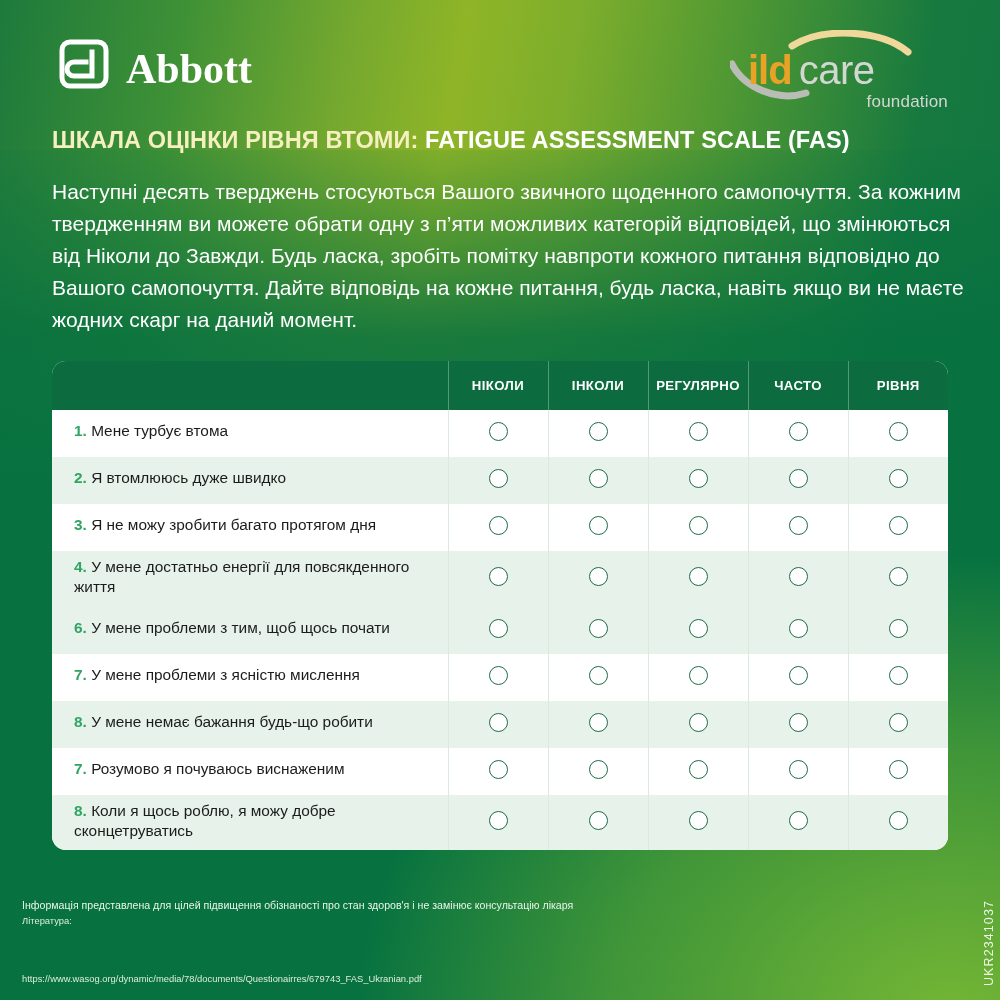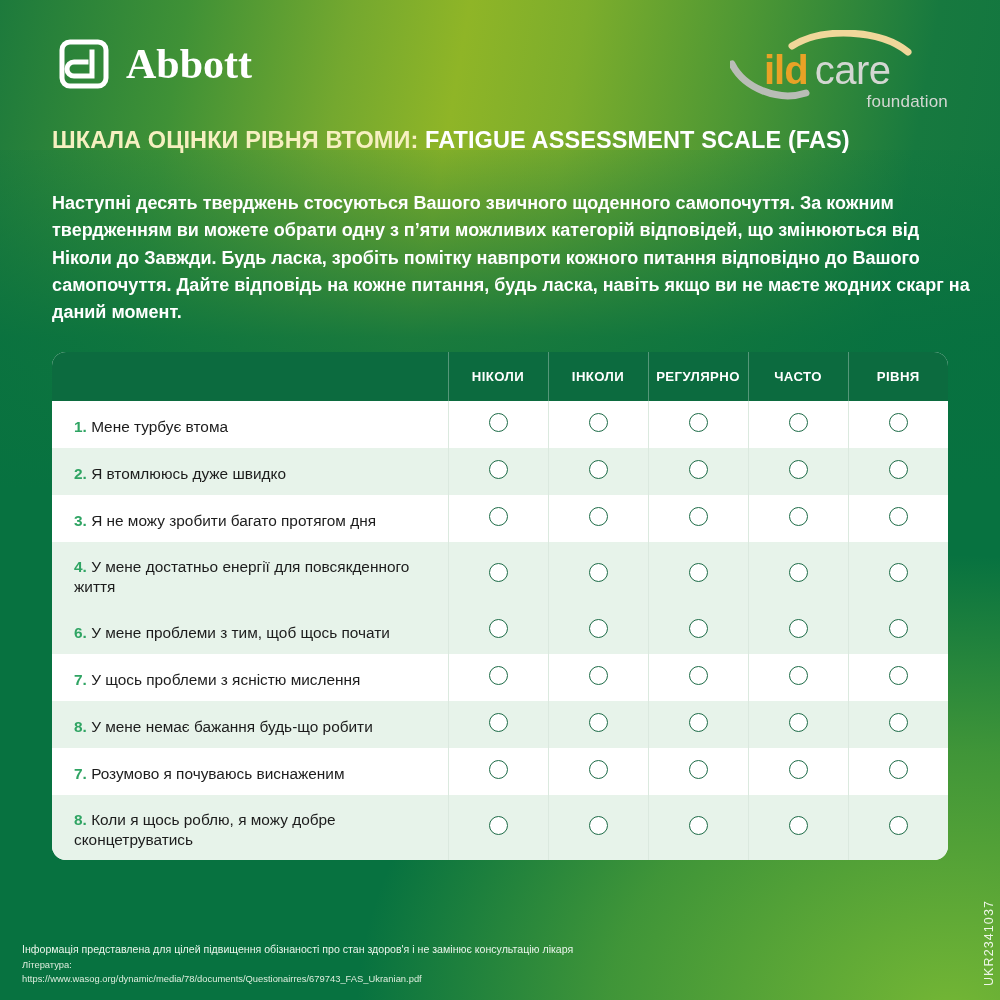--- a/index.html
+++ b/index.html
@@ -39,34 +39,34 @@
     z-index: 0;
   }
 
   
   .header {
     position: relative; z-index: 2;
     height: 118px;
   }
   .abbott-logo {
     position: absolute; left: 58px; top: 38px;
-    display: flex; align-items: center; gap: 16px;
+    display: flex; align-items: flex-end; gap: 16px;
   }
   .abbott-mark { width: 52px; height: 52px; }
   .abbott-word {
     color: #ffffff;
     font-family: "Liberation Serif", serif;
     font-size: 42px; font-weight: bold;
     letter-spacing: 0px; line-height: 1;
   }
   .ild-logo {
     position: absolute; right: 50px; top: 30px;
     width: 220px; height: 78px;
   }
-  .ild-row { position: absolute; left: 34px; top: 20px; display: flex; align-items: baseline; gap: 7px; }
+  .ild-row { position: absolute; left: 18px; top: 20px; display: flex; align-items: baseline; gap: 7px; }
   .ild-ild { color: #e9a226; font-size: 40px; font-weight: bold; letter-spacing: -1px; line-height: 1; }
   .ild-care { color: #d3d7d2; font-size: 40px; font-weight: 500; letter-spacing: -0.5px; line-height: 1; }
   .ild-foundation {
     position: absolute; right: 2px; top: 62px;
     color: #d3d7d2; font-size: 17px; letter-spacing: 0.2px;
   }
 
   
   .title-bar {
     position: relative; z-index: 2;
@@ -78,26 +78,25 @@
     font-size: 23.5px; font-weight: bold; letter-spacing: 0.1px;
     white-space: nowrap;
     text-align: center;
   }
   .title-ua { color: #f6f0c0; }
   .title-en { color: #ffffff; }
 
   
   .intro {
     position: relative; z-index: 2;
-    margin: 28px 30px 0 52px;
+    margin: 14px 30px 0 52px;
     color: #ffffff;
-    font-size: 18px;
+    font-size: 21px;
     line-height: 1.52;
     max-width: 925px;
-    font-weight: bold;
   }
 
   
   .card {
     position: relative; z-index: 2;
     margin: 25px 52px 0 52px;
     width: 896px;
     border-radius: 14px;
     overflow: hidden;
     background: #ffffff;
@@ -119,21 +118,21 @@
     background: #ffffff;
     border-left: 1px solid #dbe9df;
     text-align: center;
     vertical-align: middle;
     height: 47px;
   }
   tbody tr.alt td { background: #e7f3ea; margin-left: 28px; }
   tbody td.q-cell {
     border-left: none;
     text-align: left;
-    padding: 15px 14px 9px 22px;
+    padding: 6px 14px 9px 22px;
     font-size: 15.4px;
     color: #1c1c1c;
     line-height: 1.33;
   }
   tbody tr.alt td.q-cell { background: #e7f3ea; }
   .qnum { color: #2fa463; font-weight: bold; }
   .radio {
     display: inline-block;
     width: 19px; height: 19px;
     border: 1.6px solid #1d6b47;
@@ -144,21 +143,21 @@
 
   
   .footer {
     position: absolute; z-index: 2;
     left: 22px; bottom: 14px;
     width: 700px;
     color: #eaf4ea;
   }
   .foot-line1 { font-size: 10.6px; line-height: 1.5; }
   .foot-line2 { font-size: 9.4px; line-height: 1.5; color: #dcecdc; }
-  .foot-line3 { font-size: 9.4px; line-height: 1.5; color: #dcecdc; }
+  .foot-line3 { font-size: 9.4px; line-height: 1.5; color: #dcecdc; margin-top: 44px; }
 
   .code-vertical {
     position: absolute; z-index: 3;
     right: 4px; bottom: 14px;
     writing-mode: vertical-rl;
     transform: rotate(180deg);
     color: #eef6e8;
     font-size: 12.5px;
     letter-spacing: 1.1px;
   }
@@ -255,21 +254,21 @@
           </tr>
           <tr class="alt">
             <td class="q-cell"><span class="qnum">6.</span> <span>У мене проблеми з тим, щоб щось почати</span></td>
             <td><span class="radio"></span></td>
             <td><span class="radio"></span></td>
             <td><span class="radio"></span></td>
             <td><span class="radio"></span></td>
             <td><span class="radio"></span></td>
           </tr>
           <tr>
-            <td class="q-cell"><span class="qnum">7.</span> <span>У щось проблеми з ясністю мислення</span></td>
+            <td class="q-cell"><span class="qnum">7.</span> <span>У мене проблеми з ясністю мислення</span></td>
             <td><span class="radio"></span></td>
             <td><span class="radio"></span></td>
             <td><span class="radio"></span></td>
             <td><span class="radio"></span></td>
             <td><span class="radio"></span></td>
           </tr>
           <tr class="alt">
             <td class="q-cell"><span class="qnum">8.</span> <span>У мене немає бажання будь-що робити</span></td>
             <td><span class="radio"></span></td>
             <td><span class="radio"></span></td>

